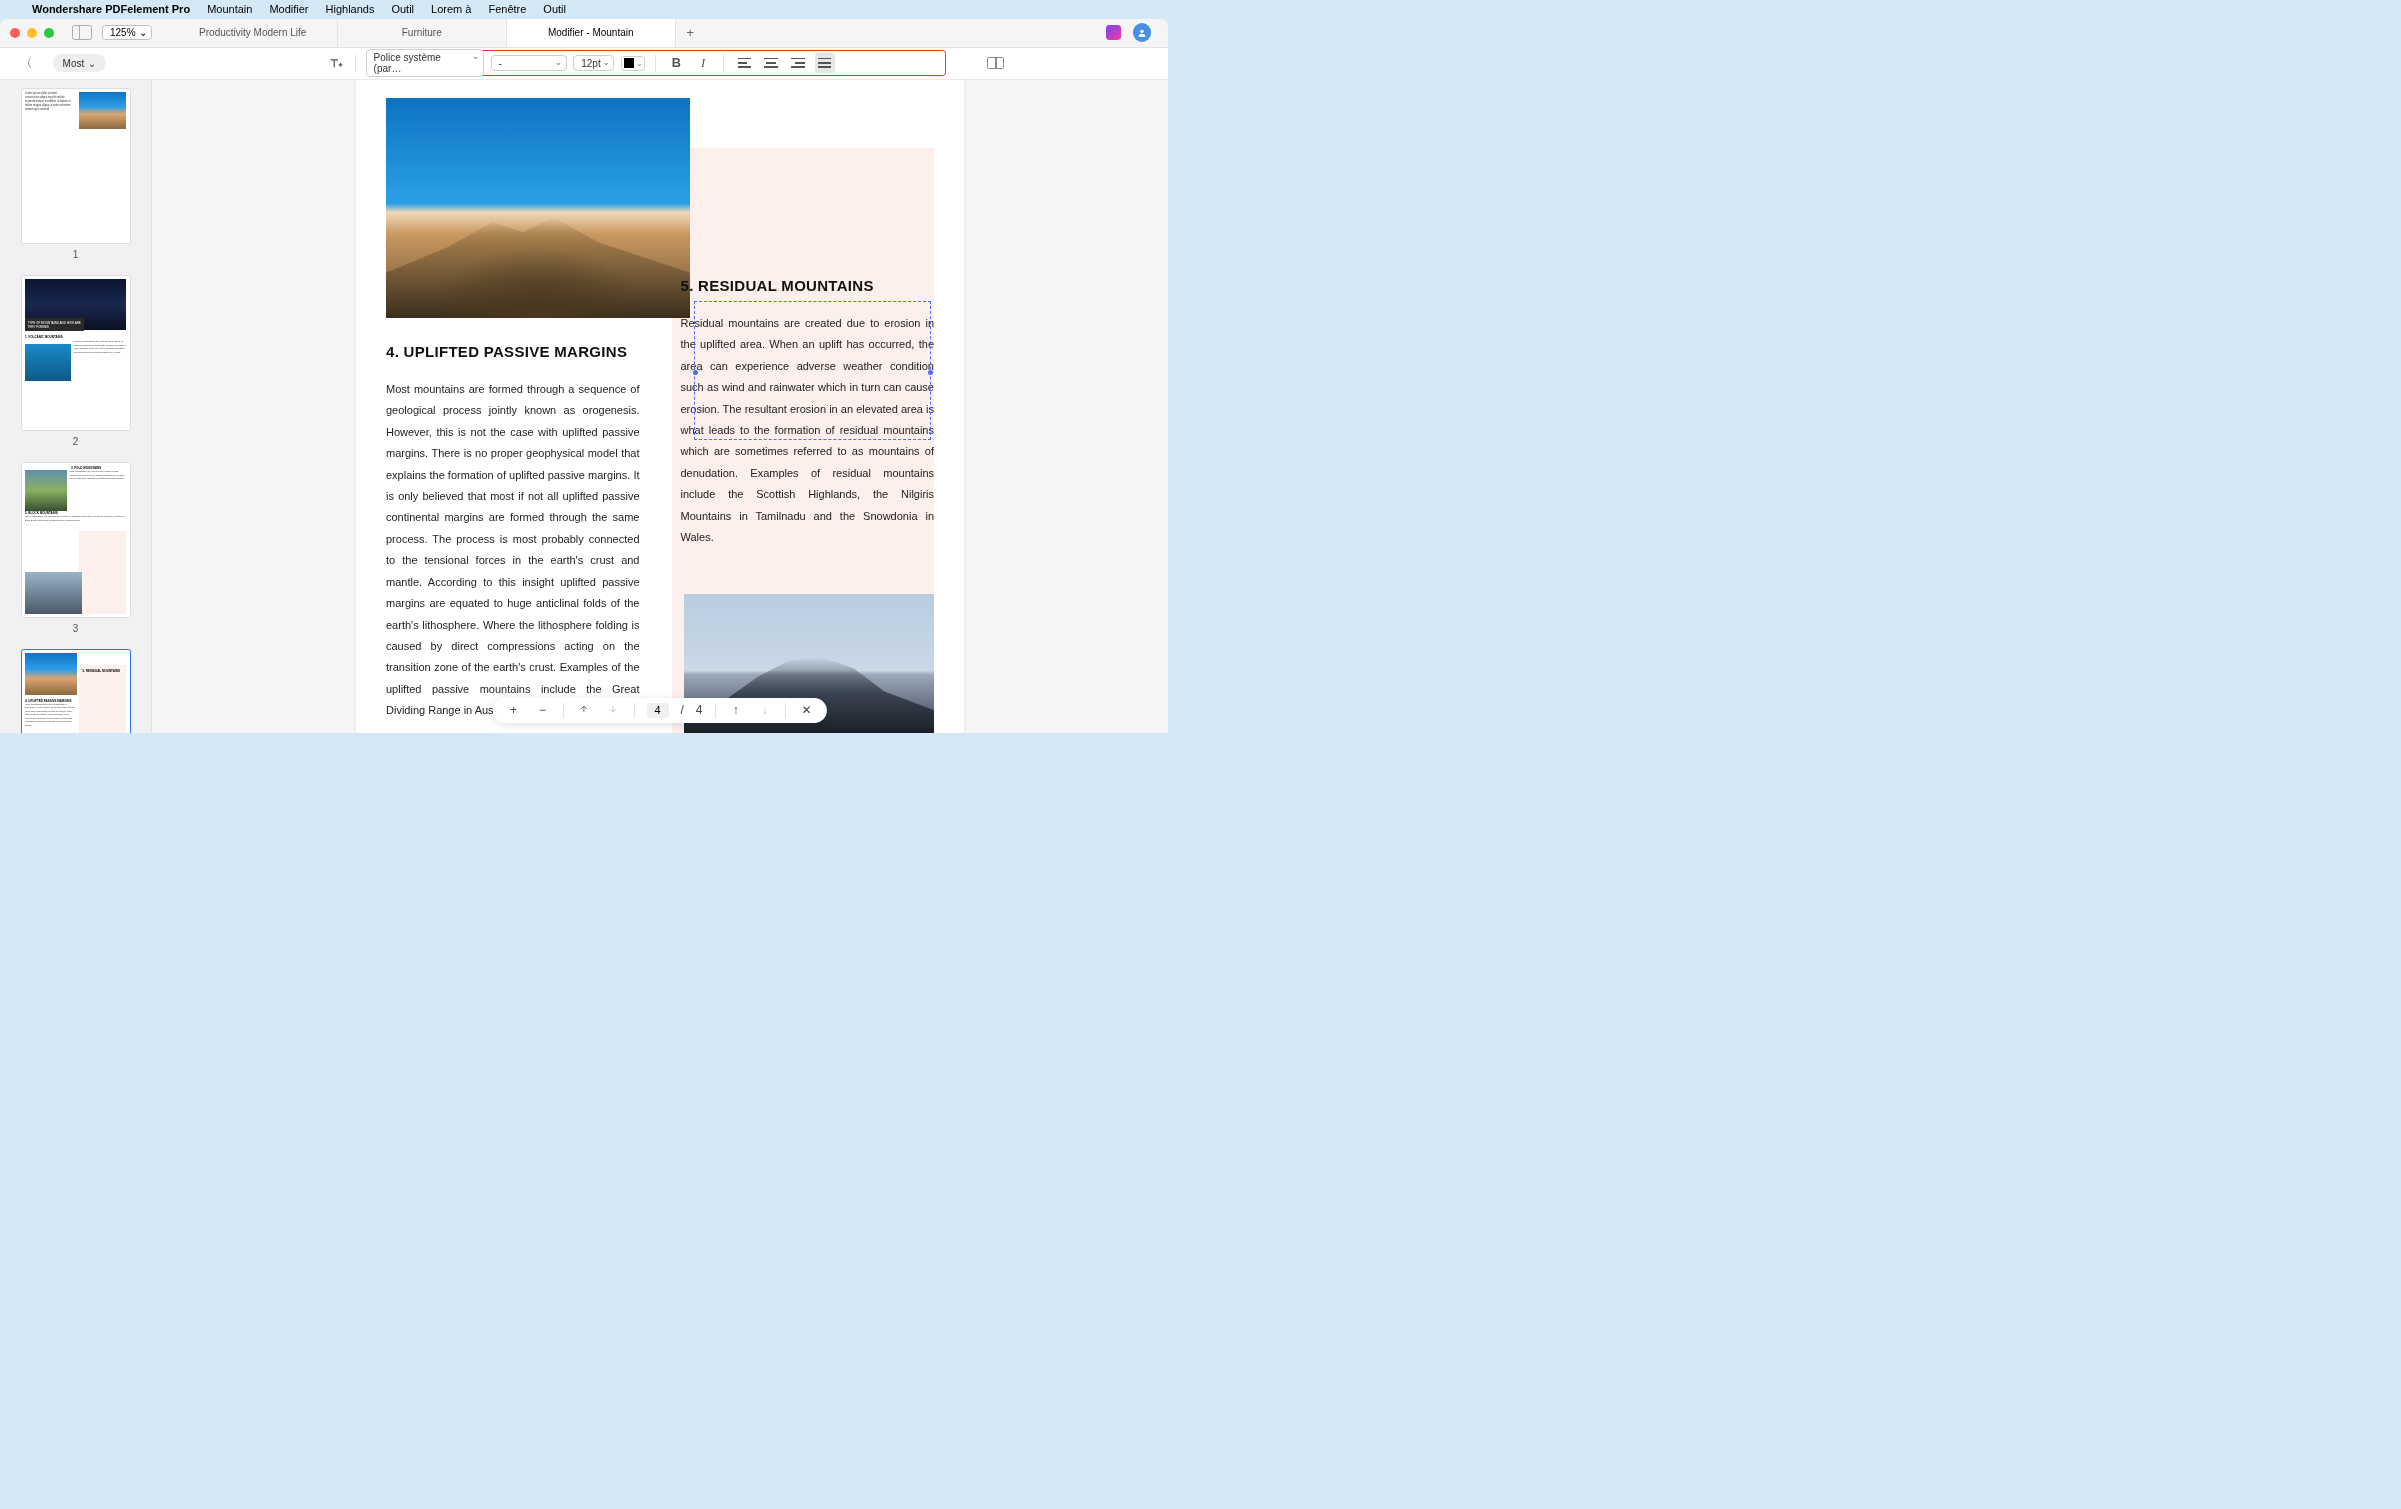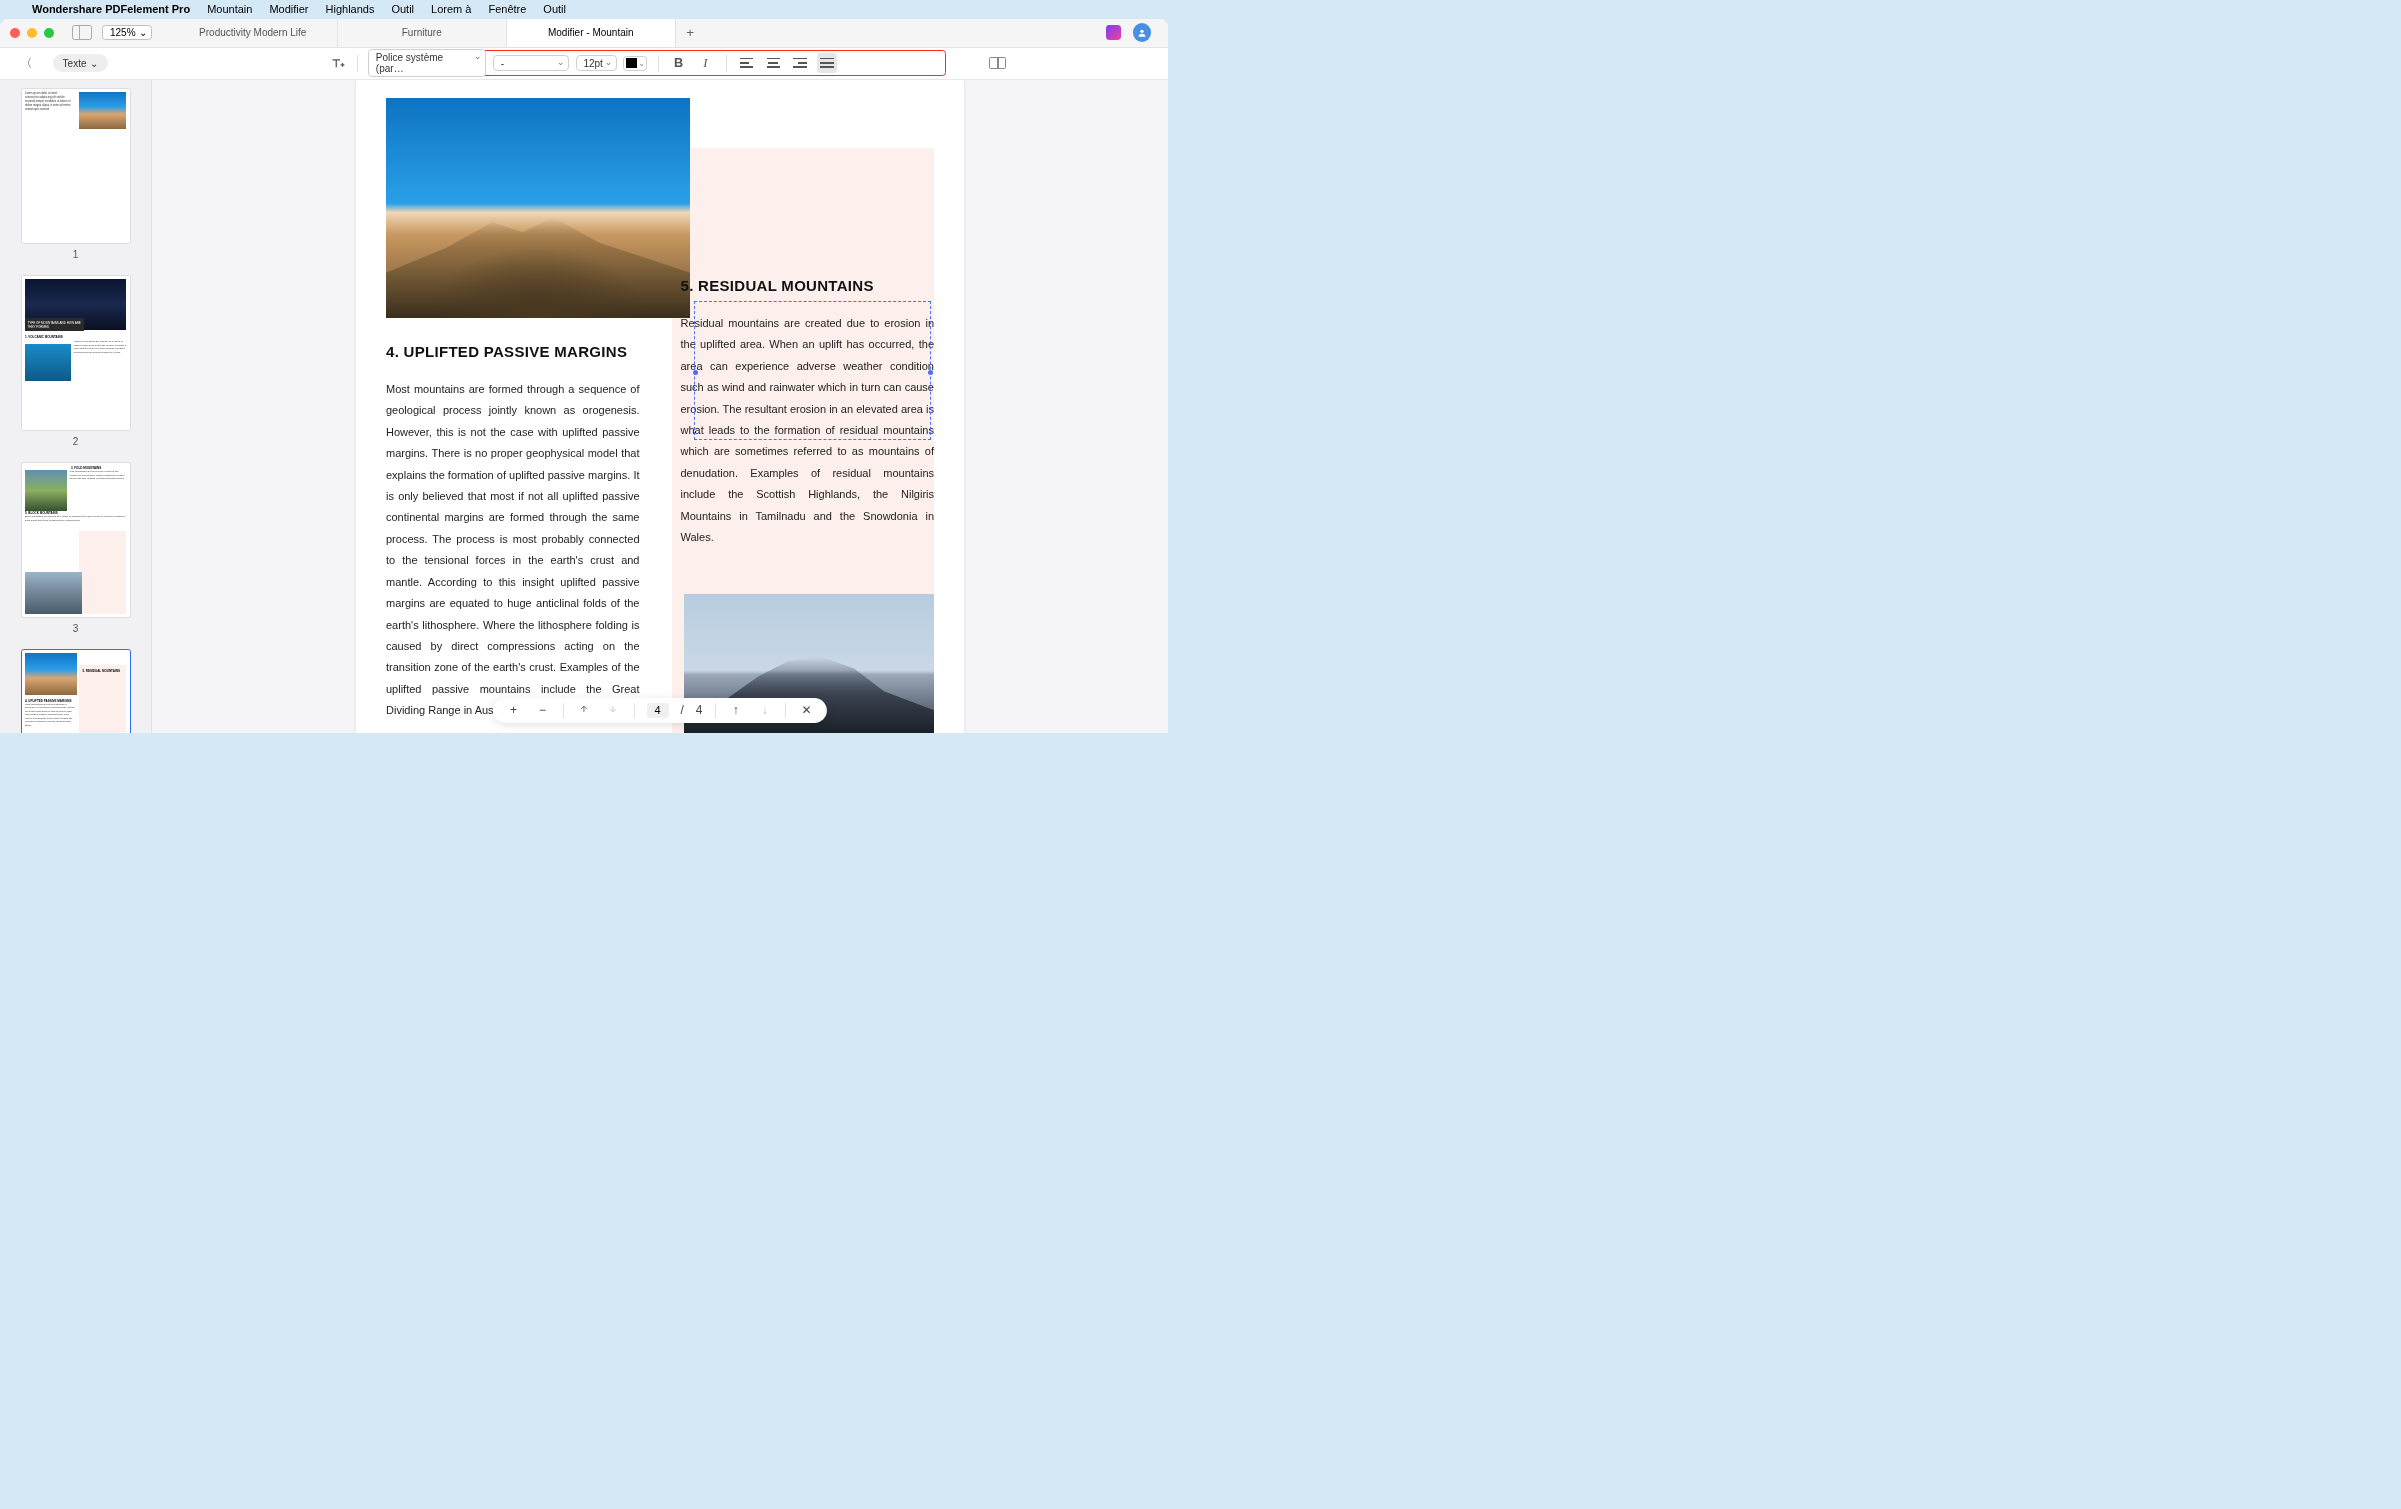--- a/index.html
+++ b/index.html
@@ -140,21 +140,21 @@
             <circle cx="12" cy="8" r="4"></circle>
             <path d="M4 20c0-4 4-6 8-6s8 2 8 6v1H4z"></path>
           </svg>
       </div>
     </div>
   </div>
 
   <div class="toolbar">
     <div class="back-btn">〈</div>
     <div class="texte-pill">
-      <span>Texte</span>
+      <span>Most</span>
       <span>⌄</span>
     </div>
 
     <div class="tb-highlight"></div>
 
     <div class="tb-group">
       <div class="tb-icon">
         <svg width="15" height="15" viewBox="0 0 24 24" fill="none" stroke="#555" stroke-width="2">
             <path d="M4 6h12M10 6v12"></path>
             <path d="M17 14h6M20 11v6"></path>

